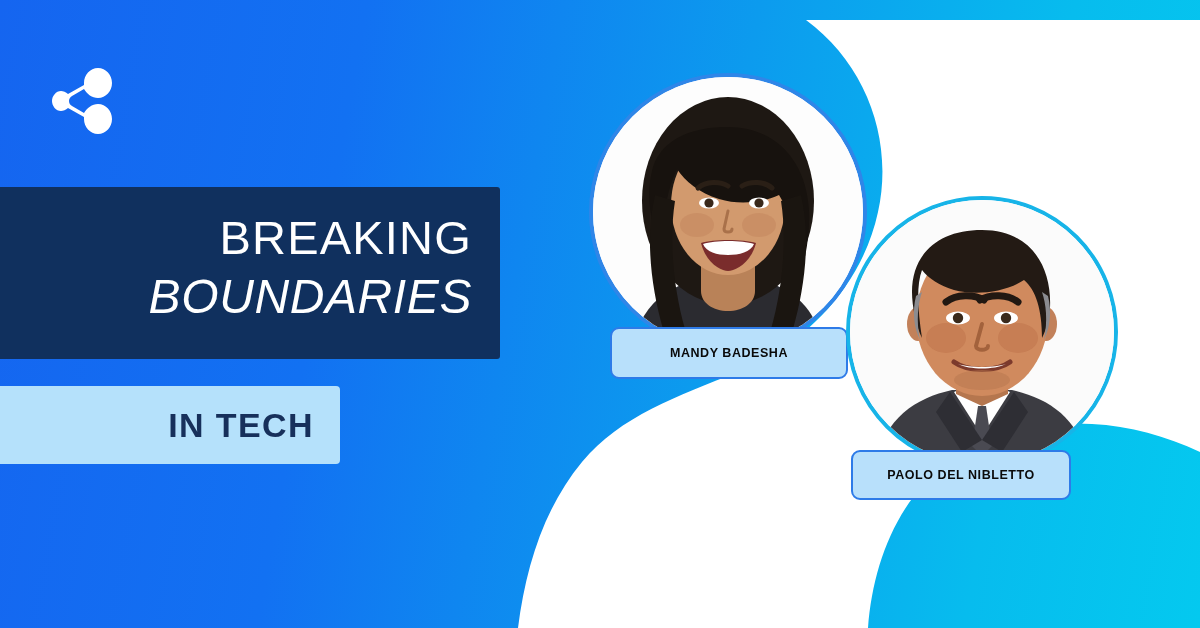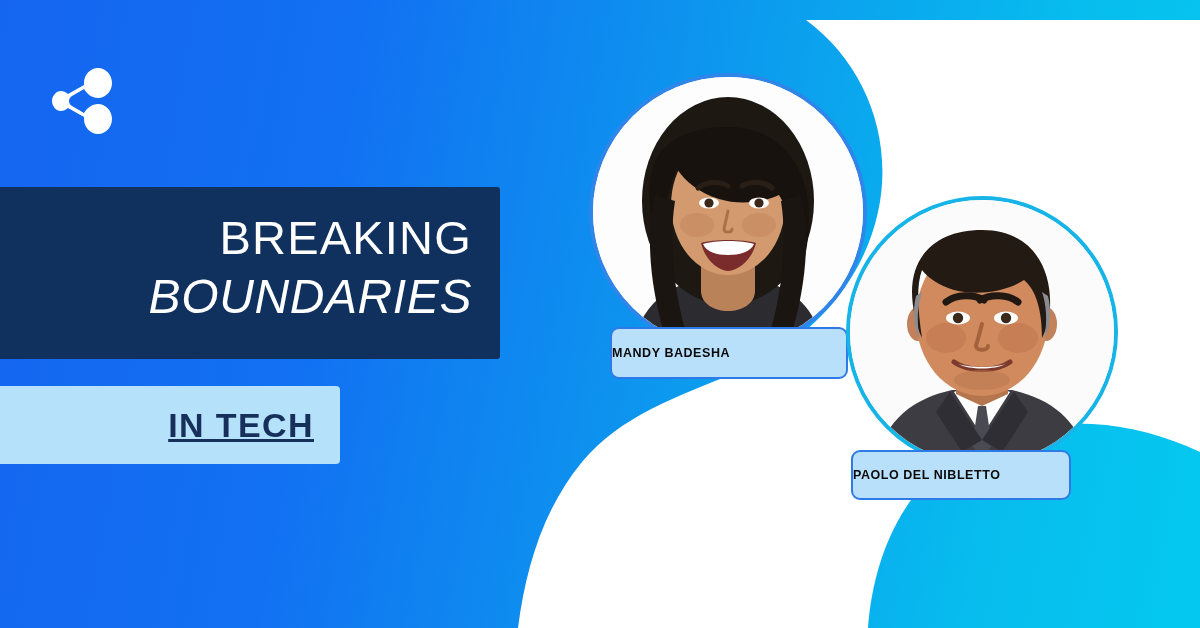--- a/index.html
+++ b/index.html
@@ -74,21 +74,20 @@
     align-items:center;
     justify-content:flex-end;
     padding-right:26px;
   }
   .subhead-text {
     color:#17305B;
     font-size:34px;
     font-weight:700;
     letter-spacing:1.4px;
     white-space:nowrap;
-    text-decoration:underline;
   }
 
   
   .portrait {
     position:absolute;
     border-radius:50%;
     background:#FFFFFF;
     overflow:hidden;
   }
   .portrait-a {
@@ -104,20 +103,21 @@
   .portrait-art { position:absolute; inset:0; }
 
   
   .badge {
     position:absolute;
     background:#B8E0FB;
     border:2px solid #2E7BE8;
     border-radius:9px;
     display:flex;
     align-items:center;
+    justify-content:center;
   }
   .badge-a { left:610px; top:327px; width:238px; height:52px; }
   .badge-b { left:851px; top:450px; width:220px; height:50px; }
   .badge-text {
     color:#0A0A0A;
     font-size:12.5px;
     font-weight:700;
     letter-spacing:0.55px;
     white-space:nowrap;
   }

